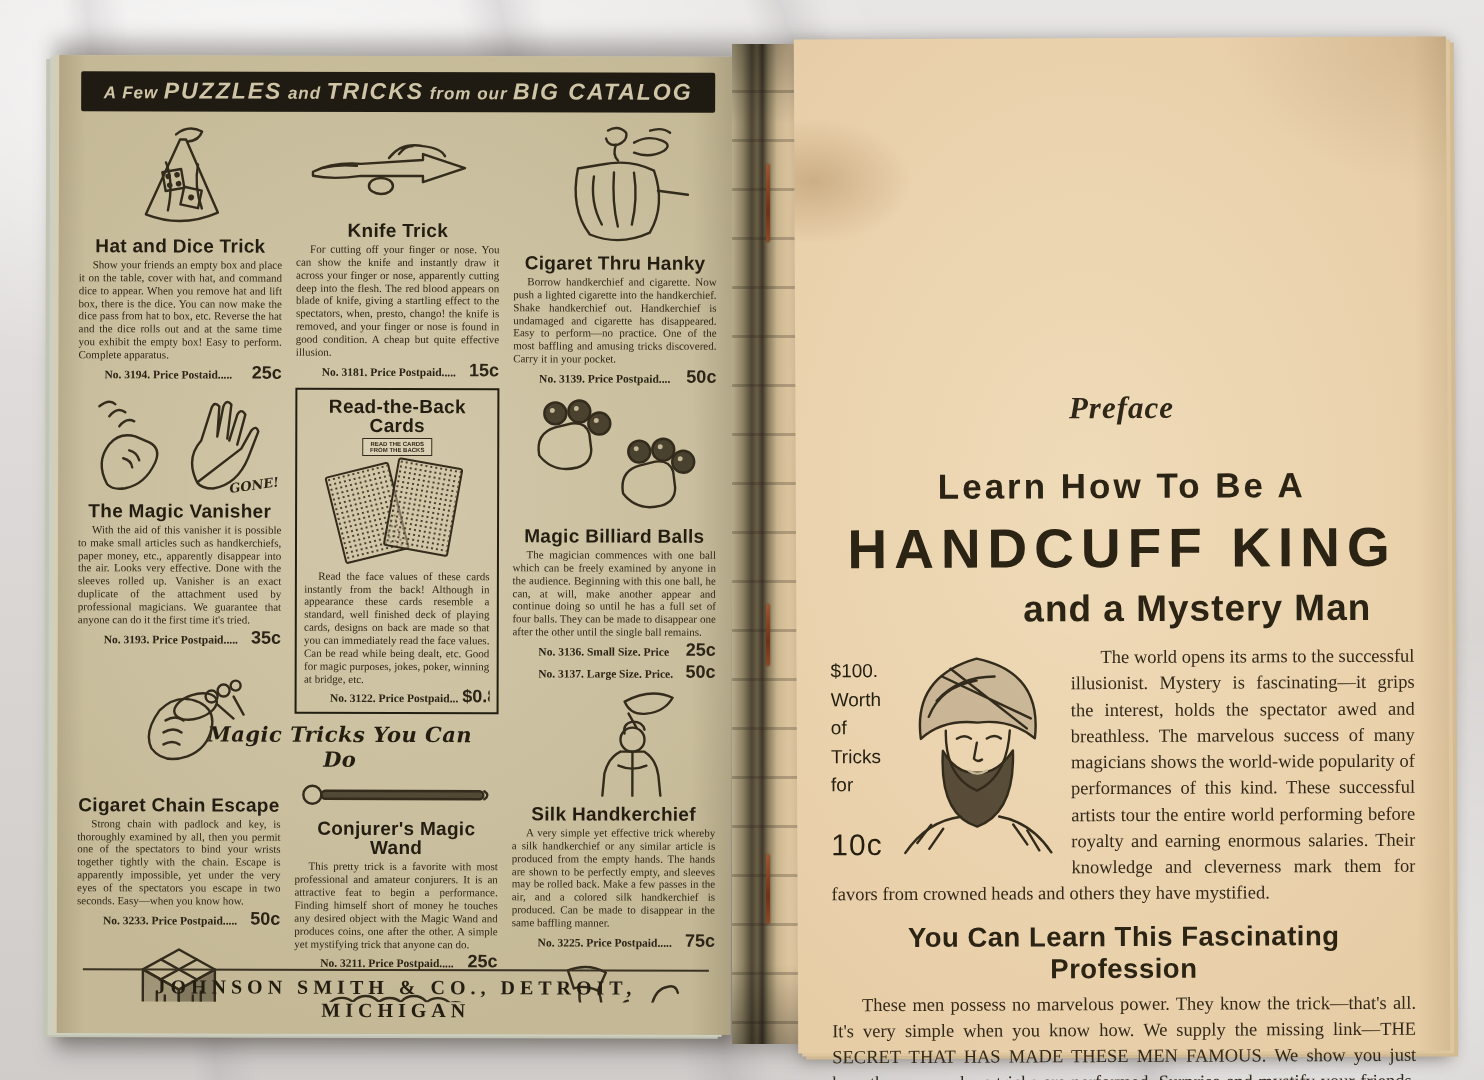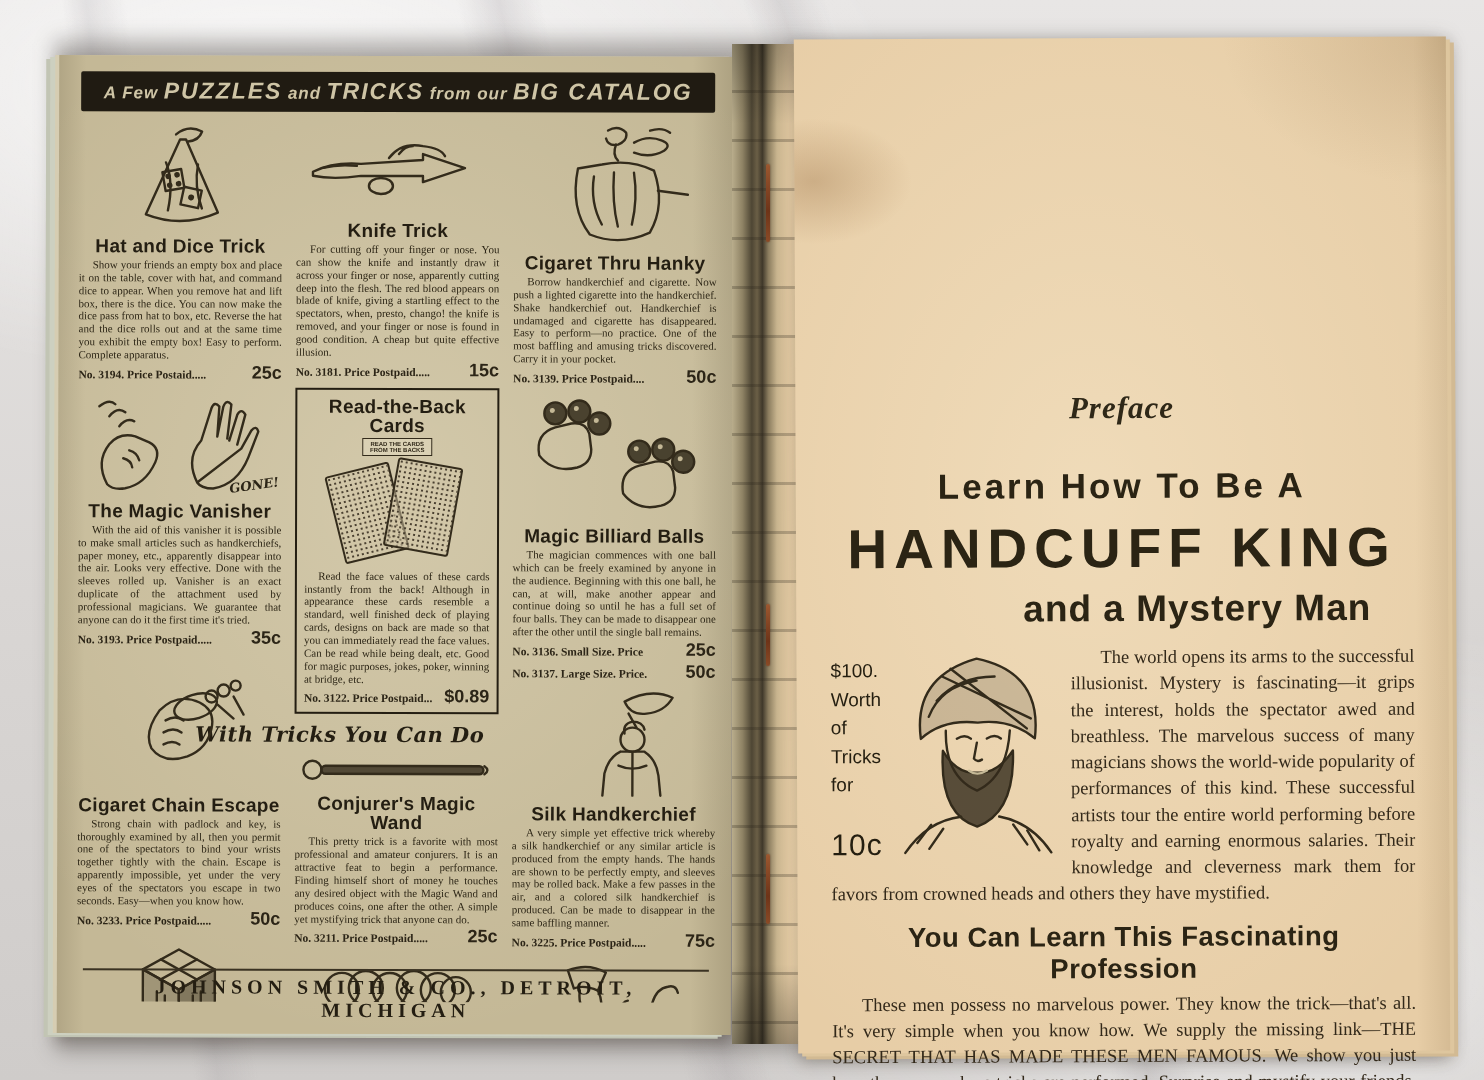--- a/index.html
+++ b/index.html
@@ -32,21 +32,21 @@
     letter-spacing:1px;border-radius:2px;}
   .header-bar .sm{font-size:17px;} .header-bar .lg{font-size:23px;letter-spacing:2px;text-align:center;}
   .cols{display:flex;gap:14px;height:880px;overflow:hidden;}
   .col{flex:1 1 0;min-width:0;}
   .trick{margin-bottom:7px;position:relative;}
   .trick h3{font-size:19px;line-height:1.0;font-weight:bold;text-align:center;
     margin:3px 0 3px;color:#241e12;letter-spacing:.3px;}
   .desc{font-family:"Liberation Serif",serif;font-size:11px;line-height:1.17;
     text-align:justify;text-indent:14px;color:#2e2717;margin:0;}
   .order-line{display:flex;align-items:baseline;font-family:"Liberation Serif",serif;
-    font-weight:bold;font-size:11.5px;margin-top:1px;white-space:nowrap;overflow:hidden;}
+    font-weight:bold;font-size:11.5px;margin-top:1px;white-space:nowrap;overflow:hidden;margin-left:26px;}
   .order-line .price{margin-left:auto;font-family:"Liberation Sans",sans-serif;
     font-size:18px;font-weight:bold;padding-left:4px;}
   .illus{display:flex;justify-content:center;align-items:center;position:relative;}
   svg.sketch{stroke:#332b1b;stroke-width:2.4;fill:none;stroke-linecap:round;stroke-linejoin:round;}
   .gone{position:absolute;right:2px;bottom:6px;font-family:"DejaVu Serif",serif;
     font-style:italic;font-weight:bold;font-size:13px;transform:rotate(-8deg);}
   .boxed{border:2.5px solid #241e12;padding:4px 7px 5px;margin:2px 0 8px;}
   .card-scene{height:128px;position:relative;margin:2px auto 4px;width:170px;}
   .card-sign{position:absolute;left:50%;top:0;transform:translateX(-50%);
     border:1.5px solid #332b1b;font-size:6px;font-weight:bold;text-align:center;
@@ -227,21 +227,21 @@
             <div class="card c1"></div>
             <div class="card c2"></div>
           </div>
           <p class="desc">Read the face values of these cards instantly from the back! Although in appearance these cards resemble a standard, well finished deck of playing cards, designs on back are made so that you can immediately read the face values. Can be read while being dealt, etc. Good for magic purposes, jokes, poker, winning at bridge, etc.</p>
           <div class="order-line">
             <span>No. 3122.  Price Postpaid...</span>
             <span class="price">$0.89</span>
           </div>
         </div>
 
-        <div class="script-head">With Tricks You Can Do</div>
+        <div class="script-head">Magic Tricks You Can Do</div>
 
         <div class="trick">
           <div class="illus" style="height:42px">
             <svg class="sketch" width="200" height="40" viewBox="0 0 200 40">
               <circle cx="16" cy="20" r="9"></circle>
               <rect x="25" y="16" width="162" height="8" rx="4" fill="rgba(51,43,27,.8)"></rect>
               <path d="M188 16 q6 4 0 8"></path>
             </svg>
           </div>
           <h3>Conjurer's Magic Wand</h3>

